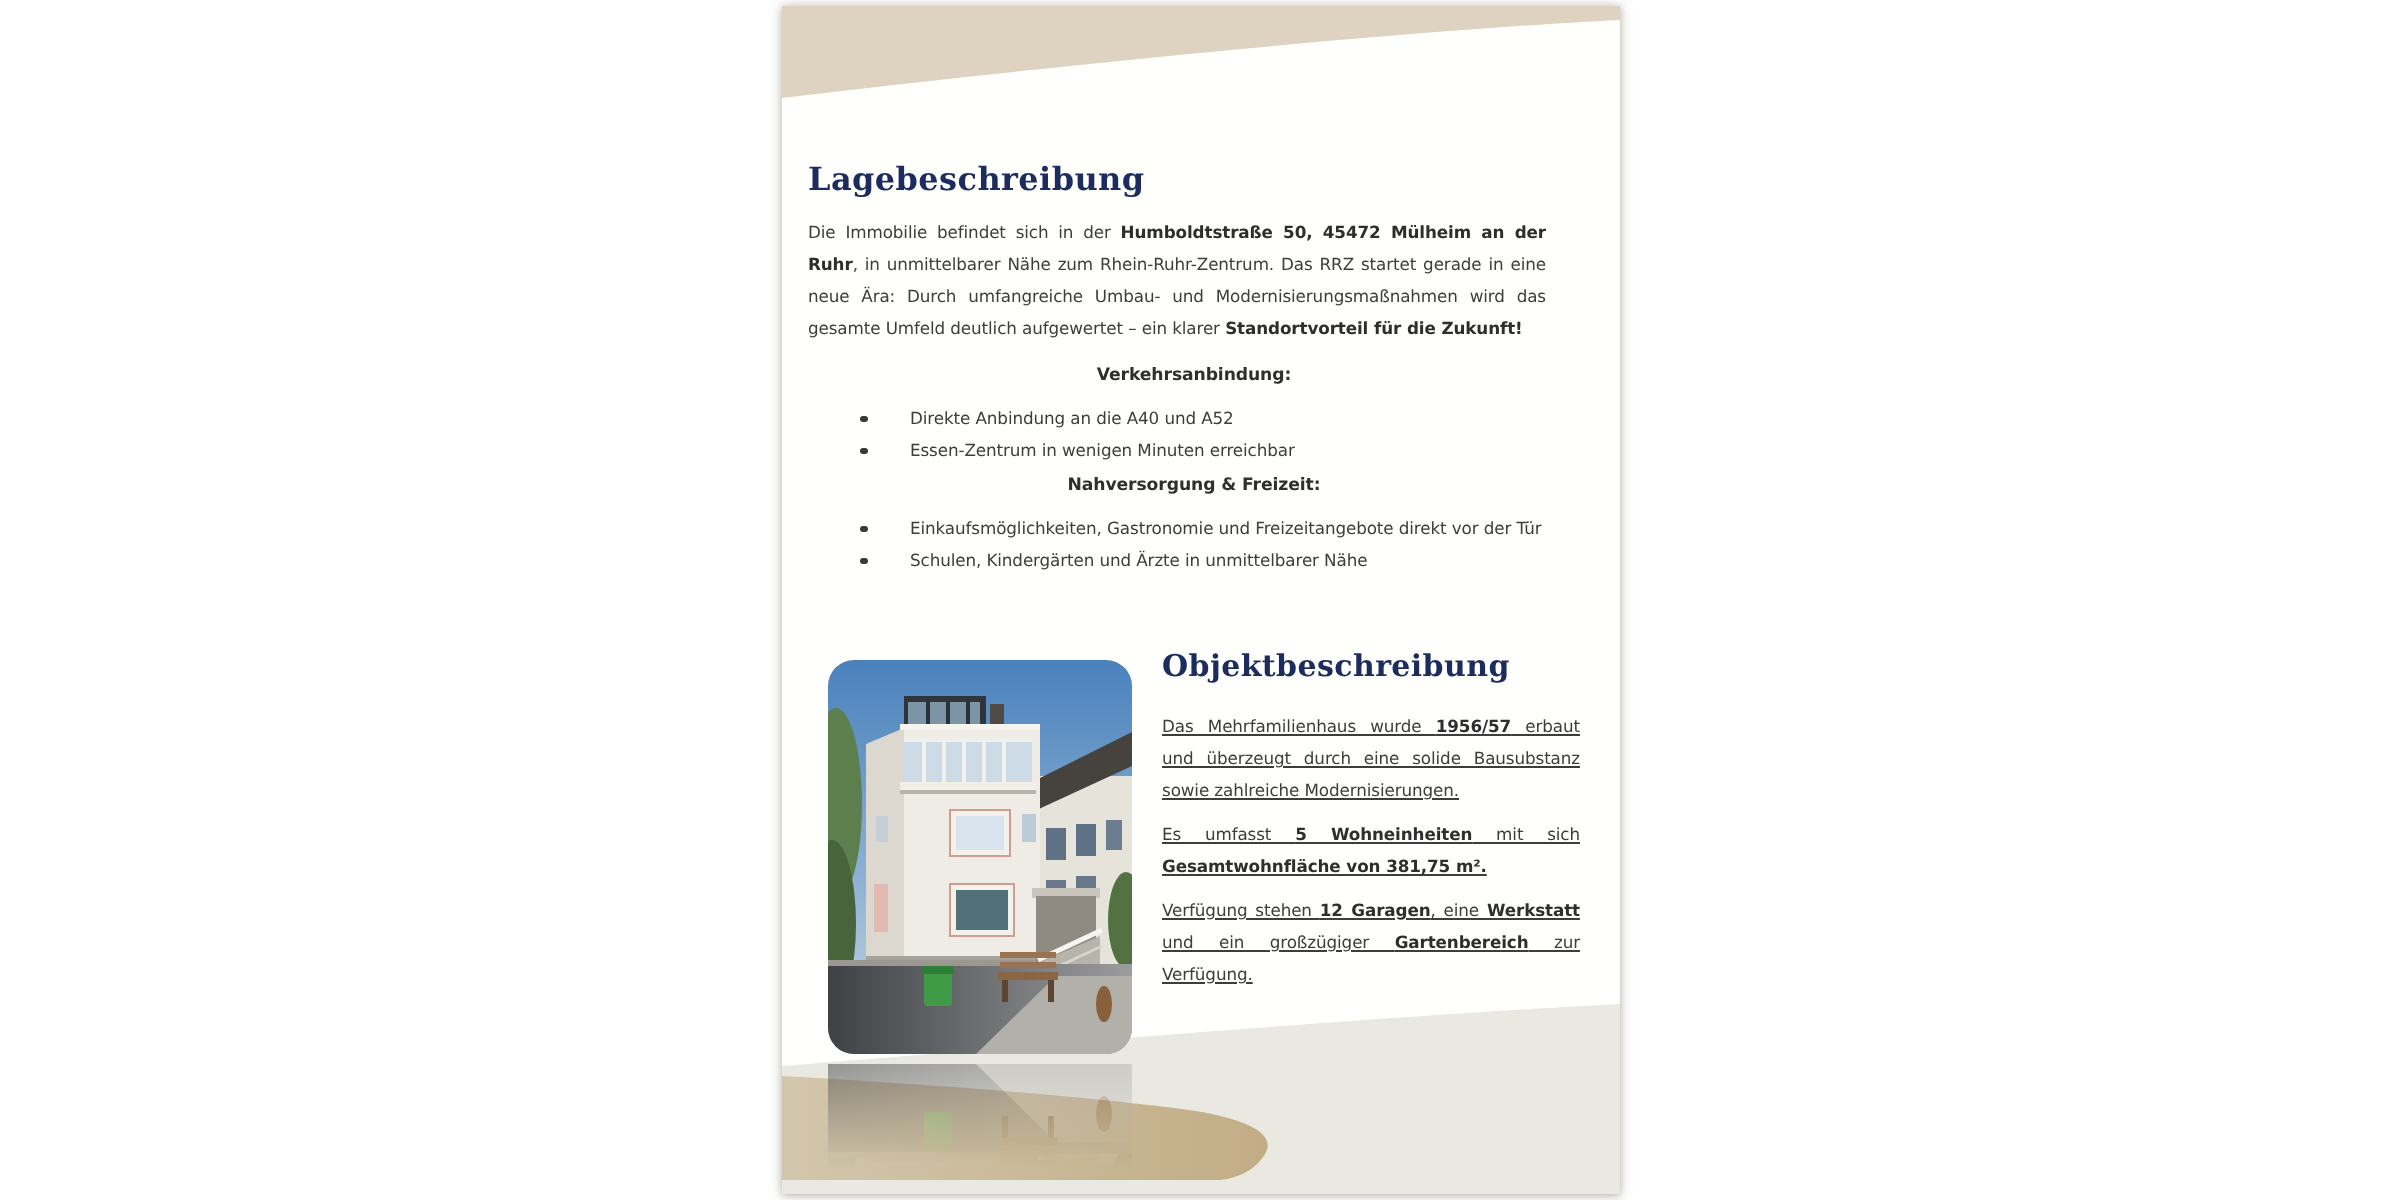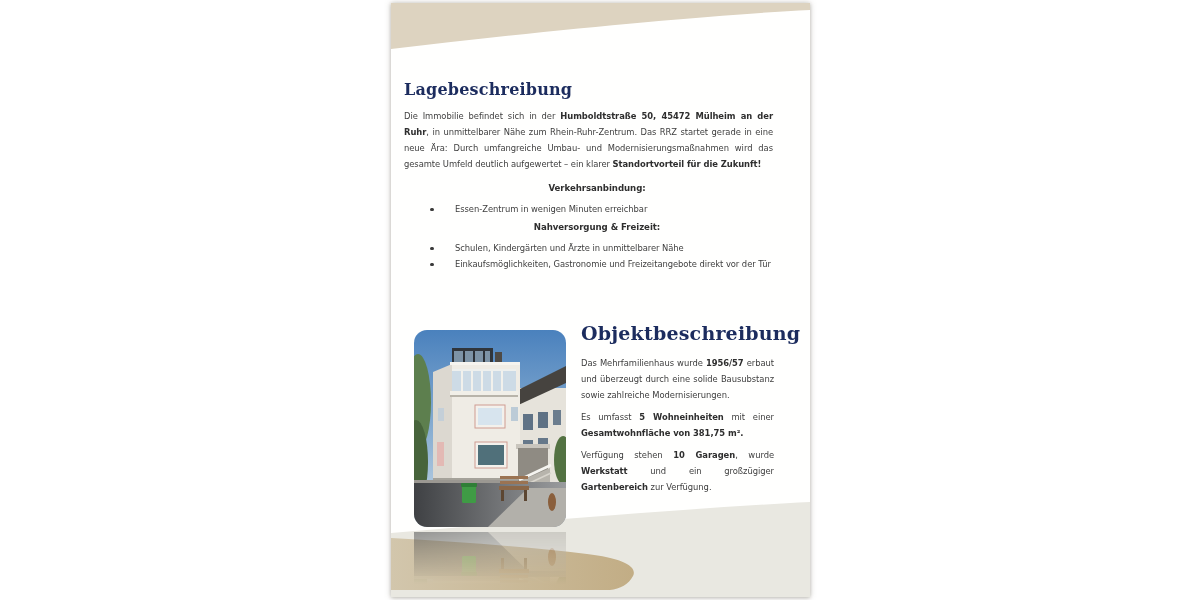--- a/index.html
+++ b/index.html
@@ -16,22 +16,22 @@
     font-size:16px;line-height:19px;color:#1c2c5e;margin:0 0 9px 0;letter-spacing:.2px;}
   .body-text{font-size:8.4px;line-height:16px;letter-spacing:-.05px;}
   .intro{text-align:justify;margin:0 17px 9px 0;}
   .sec-head{font-weight:bold;font-size:8.6px;line-height:14px;color:#2f2f2f;margin:3px 0 6px 0;text-align:center;}
   ul.blist{list-style:none;margin:0;padding:0;}
   ul.blist li{position:relative;padding-left:51px;line-height:16px;}
   ul.blist li::before{content:"";position:absolute;left:26px;top:6.5px;width:3.5px;height:3.5px;
     border-radius:50%;background:#3a3a3a;}
 
   .objekt{position:absolute;left:190px;top:320px;width:209px;z-index:2;color:#3d3d3d;}
-  .objekt .doc-title{font-size:19px;line-height:20px;margin:0 0 12px 0;}
-  .objekt p{text-align:justify;margin:0 16px 6px 0;}
+  .objekt .doc-title{font-size:15px;line-height:20px;margin:0 0 12px 0;}
+  .objekt p{text-align:justify;margin:0 0 6px 0;text-decoration:underline;}
 
   .photo{position:absolute;left:23px;top:327px;width:152px;height:197px;border-radius:13px;
     overflow:hidden;z-index:3;}
   .reflection{position:absolute;left:23px;top:529px;width:152px;height:58px;overflow:hidden;
     opacity:.55;z-index:2;border-radius:0 0 2px 2px;
     -webkit-mask-image:linear-gradient(to bottom,rgba(0,0,0,.9) 0%,rgba(0,0,0,0) 90%);
     mask-image:linear-gradient(to bottom,rgba(0,0,0,.9) 0%,rgba(0,0,0,0) 90%);}
   .reflection svg{transform:scaleY(-1);}
   b{color:#2e2e2e;}
 </style>
@@ -135,41 +135,42 @@
           <ellipse cx="138" cy="172" rx="4" ry="9" fill="#8a5f3c"></ellipse>
         </symbol>
       </defs>
     </svg>
 
     <div class="content body-text">
       <h1 class="doc-title">Lagebeschreibung</h1>
       <p class="intro"><span>Die Immobilie befindet sich in der </span><b>Humboldtstraße 50, 45472 Mülheim an der Ruhr</b><span>, in unmittelbarer Nähe zum Rhein-Ruhr-Zentrum. Das RRZ startet gerade in eine neue Ära: Durch umfangreiche Umbau- und Modernisierungsmaßnahmen wird das gesamte Umfeld deutlich aufgewertet – ein klarer </span><b>Standortvorteil für die Zukunft!</b></p>
       <div class="sec-head">Verkehrsanbindung:</div>
       <ul class="blist">
+        <li>Direkte Anbindung an die A40 und A52</li>
         <li>Essen-Zentrum in wenigen Minuten erreichbar</li>
       </ul>
       <div class="sec-head">Nahversorgung &amp; Freizeit:</div>
       <ul class="blist">
+        <li>Einkaufsmöglichkeiten, Gastronomie und Freizeitangebote direkt vor der Tür</li>
         <li>Schulen, Kindergärten und Ärzte in unmittelbarer Nähe</li>
-        <li>Einkaufsmöglichkeiten, Gastronomie und Freizeitangebote direkt vor der Tür</li>
       </ul>
     </div>
 
     <div class="photo">
       <svg width="152" height="197" viewBox="0 0 152 197">
           <use href="#bphoto"></use>
         </svg>
     </div>
     <div class="reflection">
       <svg width="152" height="197" viewBox="0 0 152 197">
           <use href="#bphoto"></use>
         </svg>
     </div>
 
     <div class="objekt body-text">
       <h1 class="doc-title">Objektbeschreibung</h1>
       <p><span>Das Mehrfamilienhaus wurde </span><b>1956/57</b><span> erbaut und überzeugt durch eine solide Bausubstanz sowie zahlreiche Modernisierungen.</span></p>
-      <p><span>Es umfasst </span><b>5 Wohneinheiten</b><span> mit einer </span><b>Gesamtwohnfläche von 381,75 m².</b></p>
-      <p><span>Verfügung stehen </span><b>10 Garagen</b><span>, wurde </span><b>Werkstatt</b><span> und ein großzügiger </span><b>Gartenbereich</b><span> zur Verfügung.</span></p>
+      <p><span>Es umfasst </span><b>5 Wohneinheiten</b><span> mit sich </span><b>Gesamtwohnfläche von 381,75 m².</b></p>
+      <p><span>Verfügung stehen </span><b>12 Garagen</b><span>, eine </span><b>Werkstatt</b><span> und ein großzügiger </span><b>Gartenbereich</b><span> zur Verfügung.</span></p>
     </div>
 
   </div>
 </div>
 
 </body></html>

